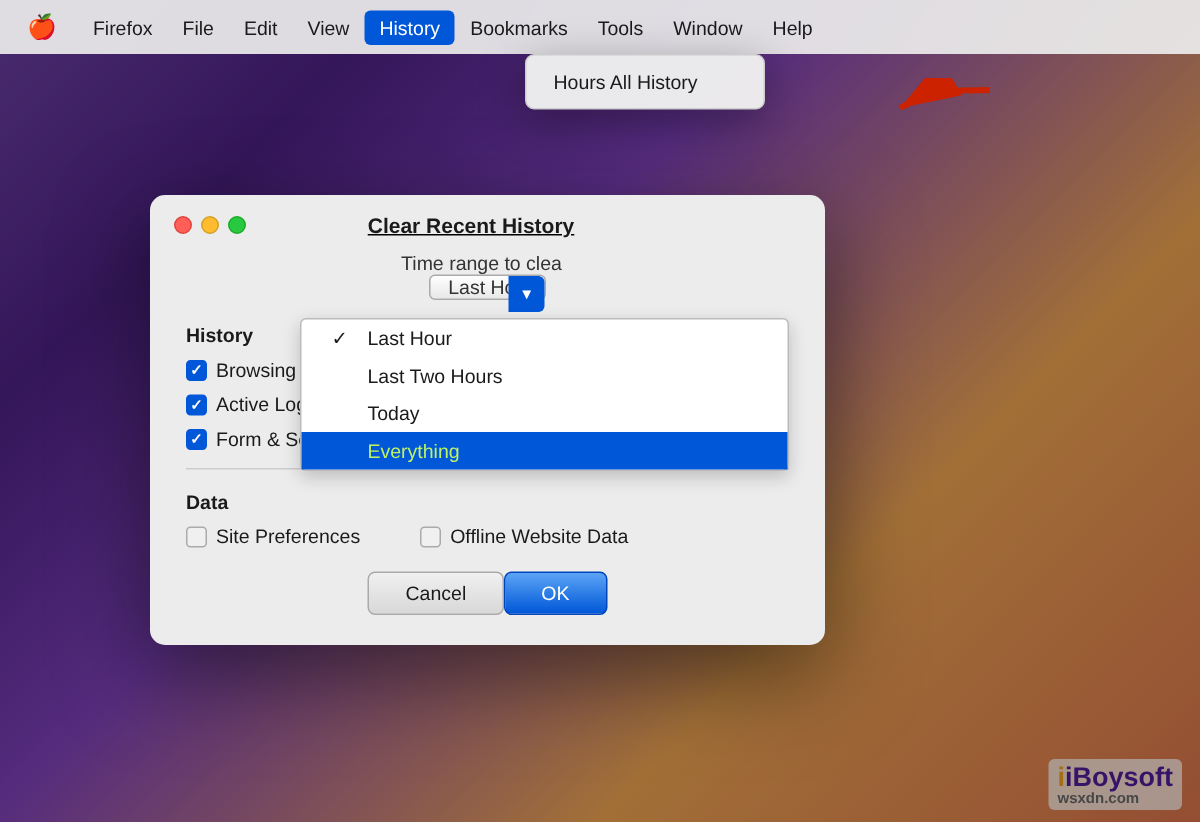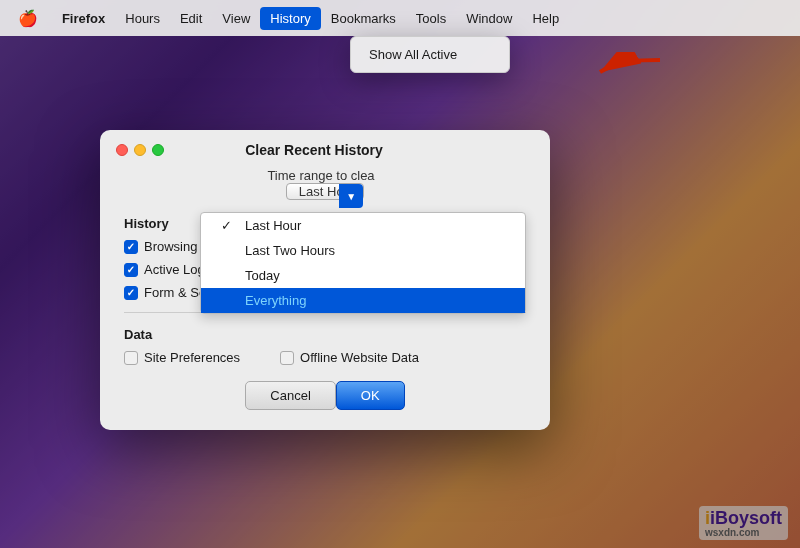--- a/index.html
+++ b/index.html
@@ -42,21 +42,21 @@
       border-radius: 4px;
       white-space: nowrap;
     }
 
     .menubar-item.apple {
       font-size: 16px;
       margin-right: 4px;
     }
 
     .menubar-item.app-name {
-      font-weight: 700;
+      font-weight: 400;
     }
 
     .menubar-item.active-menu {
       background: #0057d8;
       color: white;
     }
 
     
     .history-dropdown {
       position: absolute;
@@ -113,20 +113,21 @@
       box-shadow: 0 20px 60px rgba(0,0,0,0.5);
       z-index: 150;
       padding-bottom: 20px;
     }
 
     .dialog-titlebar {
       display: flex;
       align-items: center;
       padding: 12px 16px 10px;
       position: relative;
+      text-decoration: underline;
     }
 
     .window-buttons {
       display: flex;
       gap: 6px;
       margin-right: 10px;
     }
 
     .win-btn {
       width: 12px;
@@ -216,21 +217,21 @@
       font-size: 13px;
       color: #1a1a1a;
       cursor: pointer;
       display: flex;
       align-items: center;
       gap: 8px;
     }
 
     .dropdown-option.highlighted {
       background: #0057d8;
-      color: #7dd3fc;
+      color: #bef264;
     }
 
     .dropdown-option .check-mark {
       font-size: 13px;
       min-width: 16px;
     }
 
     
     .section-header {
       font-size: 13px;
@@ -348,32 +349,32 @@
     }
   </style>
 </head>
 <body>
 
 <div class="background"></div>
 
 <div class="menubar">
   <div class="menubar-item apple">🍎</div>
   <div class="menubar-item app-name">Firefox</div>
-  <div class="menubar-item">Hours</div>
+  <div class="menubar-item">File</div>
   <div class="menubar-item">Edit</div>
   <div class="menubar-item">View</div>
   <div class="menubar-item active-menu">History</div>
   <div class="menubar-item">Bookmarks</div>
   <div class="menubar-item">Tools</div>
   <div class="menubar-item">Window</div>
   <div class="menubar-item">Help</div>
 </div>
 
 <div class="history-dropdown">
-  <div class="history-dropdown-item">Show All Active</div>
+  <div class="history-dropdown-item">Hours All History</div>
 </div>
 
 <svg class="red-arrow" viewBox="0 0 80 40" xmlns="http://www.w3.org/2000/svg">
   <defs>
     <marker id="arrowhead" markerWidth="10" markerHeight="7" refX="10" refY="3.5" orient="auto">
       <polygon points="0 0, 10 3.5, 0 7" fill="#cc2200"></polygon>
     </marker>
   </defs>
   <path d="M 70 8 C 50 8, 30 8, 10 20" stroke="#cc2200" stroke-width="4" fill="none" marker-end="url(#arrowhead)"></path>
 </svg>

